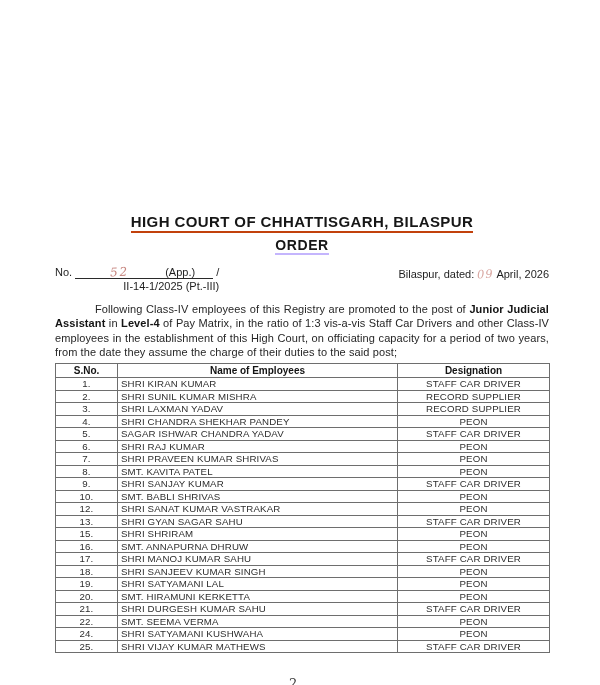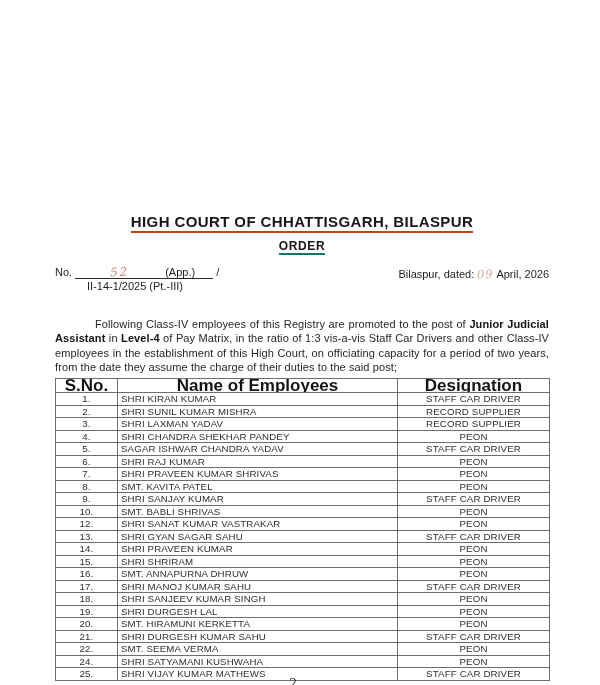--- a/index.html
+++ b/index.html
@@ -16,22 +16,22 @@
   .title-line { text-align: center; }
   .title {
     display: inline-block;
     font-size: 15px; font-weight: bold; letter-spacing: 0.4px;
     border-bottom: 2px solid #c2410c; padding-bottom: 1px;
     color: #161616;
   }
   .subtitle-line { text-align: center; margin-top: 3px; }
   .subtitle {
     display: inline-block;
-    font-size: 12px; font-weight: bold; letter-spacing: 0.6px;
-    border-bottom: 2px solid #0f766e; padding-bottom: 0px;
+    font-size: 14px; font-weight: bold; letter-spacing: 0.6px;
+    border-bottom: 2px solid #c4b5fd; padding-bottom: 0px;
     color: #161616;
   }
 
   .ref-row {
     display: flex; justify-content: space-between; align-items: flex-start;
     margin-top: 11px; font-size: 11px;
   }
   .ref-left { line-height: 13px; }
   .ref-left .line1 { white-space: nowrap; }
   .blank-underline {
@@ -50,26 +50,26 @@
   }
   .app-label {
     font-weight: normal;
     border-bottom: 1.2px solid #2a2a2a;
     padding: 0 2px;
   }
   .short-underline {
     display: inline-block; width: 16px; height: 12px;
     border-bottom: 1.2px solid #2a2a2a; vertical-align: bottom;
   }
-  .file-no { margin-left: 32px; margin-top: 1px; }
+  .file-no { margin-left: 32px; margin-top: 1px; text-align: right; }
   .ref-right { white-space: nowrap; padding-top: 1px; }
   .hw-date { font-size: 11.5px; letter-spacing: 1px; opacity: 0.75; }
 
   .para {
-    margin-top: 24px;
+    margin-top: 9px;
     font-size: 11px;
     line-height: 14.3px;
     text-align: justify;
     text-indent: 40px;
     color: #262626;
     letter-spacing: 0.1px;
   }
   .para b { color: #141414; }
 
   table.emp {
@@ -77,21 +77,21 @@
     margin-top: 4px;
     width: 494px;
     table-layout: fixed;
   }
   table.emp th, table.emp td {
     border: 1px solid #6e6e6e;
     white-space: nowrap; overflow: hidden;
     box-sizing: border-box;
   }
   table.emp th {
-    font-size: 17px; font-weight: bold; color: #141414;
+    font-size: 10px; font-weight: bold; color: #141414;
     height: 14px; line-height: 13px; padding: 0 2px;
   }
   table.emp td {
     font-size: 9.7px; color: #2e2e2e;
     height: 12.1px; line-height: 11.5px; padding: 0 3px;
     letter-spacing: 0.15px;
   }
   td.col-sno { text-align: center; }
   td.col-name { text-align: left; padding-left: 7px; }
   td.col-designation { text-align: center; }
@@ -203,25 +203,20 @@
           <td class="col-sno">12.</td>
           <td class="col-name">SHRI SANAT KUMAR VASTRAKAR</td>
           <td class="col-designation">PEON</td>
         </tr>
         <tr>
           <td class="col-sno">13.</td>
           <td class="col-name">SHRI GYAN SAGAR SAHU</td>
           <td class="col-designation">STAFF CAR DRIVER</td>
         </tr>
         <tr>
-          <td class="col-sno">14.</td>
-          <td class="col-name">SHRI PRAVEEN KUMAR</td>
-          <td class="col-designation">PEON</td>
-        </tr>
-        <tr>
           <td class="col-sno">15.</td>
           <td class="col-name">SHRI SHRIRAM</td>
           <td class="col-designation">PEON</td>
         </tr>
         <tr>
           <td class="col-sno">16.</td>
           <td class="col-name">SMT. ANNAPURNA DHRUW</td>
           <td class="col-designation">PEON</td>
         </tr>
         <tr>
@@ -229,21 +224,21 @@
           <td class="col-name">SHRI MANOJ KUMAR SAHU</td>
           <td class="col-designation">STAFF CAR DRIVER</td>
         </tr>
         <tr>
           <td class="col-sno">18.</td>
           <td class="col-name">SHRI SANJEEV KUMAR SINGH</td>
           <td class="col-designation">PEON</td>
         </tr>
         <tr>
           <td class="col-sno">19.</td>
-          <td class="col-name">SHRI DURGESH LAL</td>
+          <td class="col-name">SHRI SATYAMANI LAL</td>
           <td class="col-designation">PEON</td>
         </tr>
         <tr>
           <td class="col-sno">20.</td>
           <td class="col-name">SMT. HIRAMUNI KERKETTA</td>
           <td class="col-designation">PEON</td>
         </tr>
         <tr>
           <td class="col-sno">21.</td>
           <td class="col-name">SHRI DURGESH KUMAR SAHU</td>

